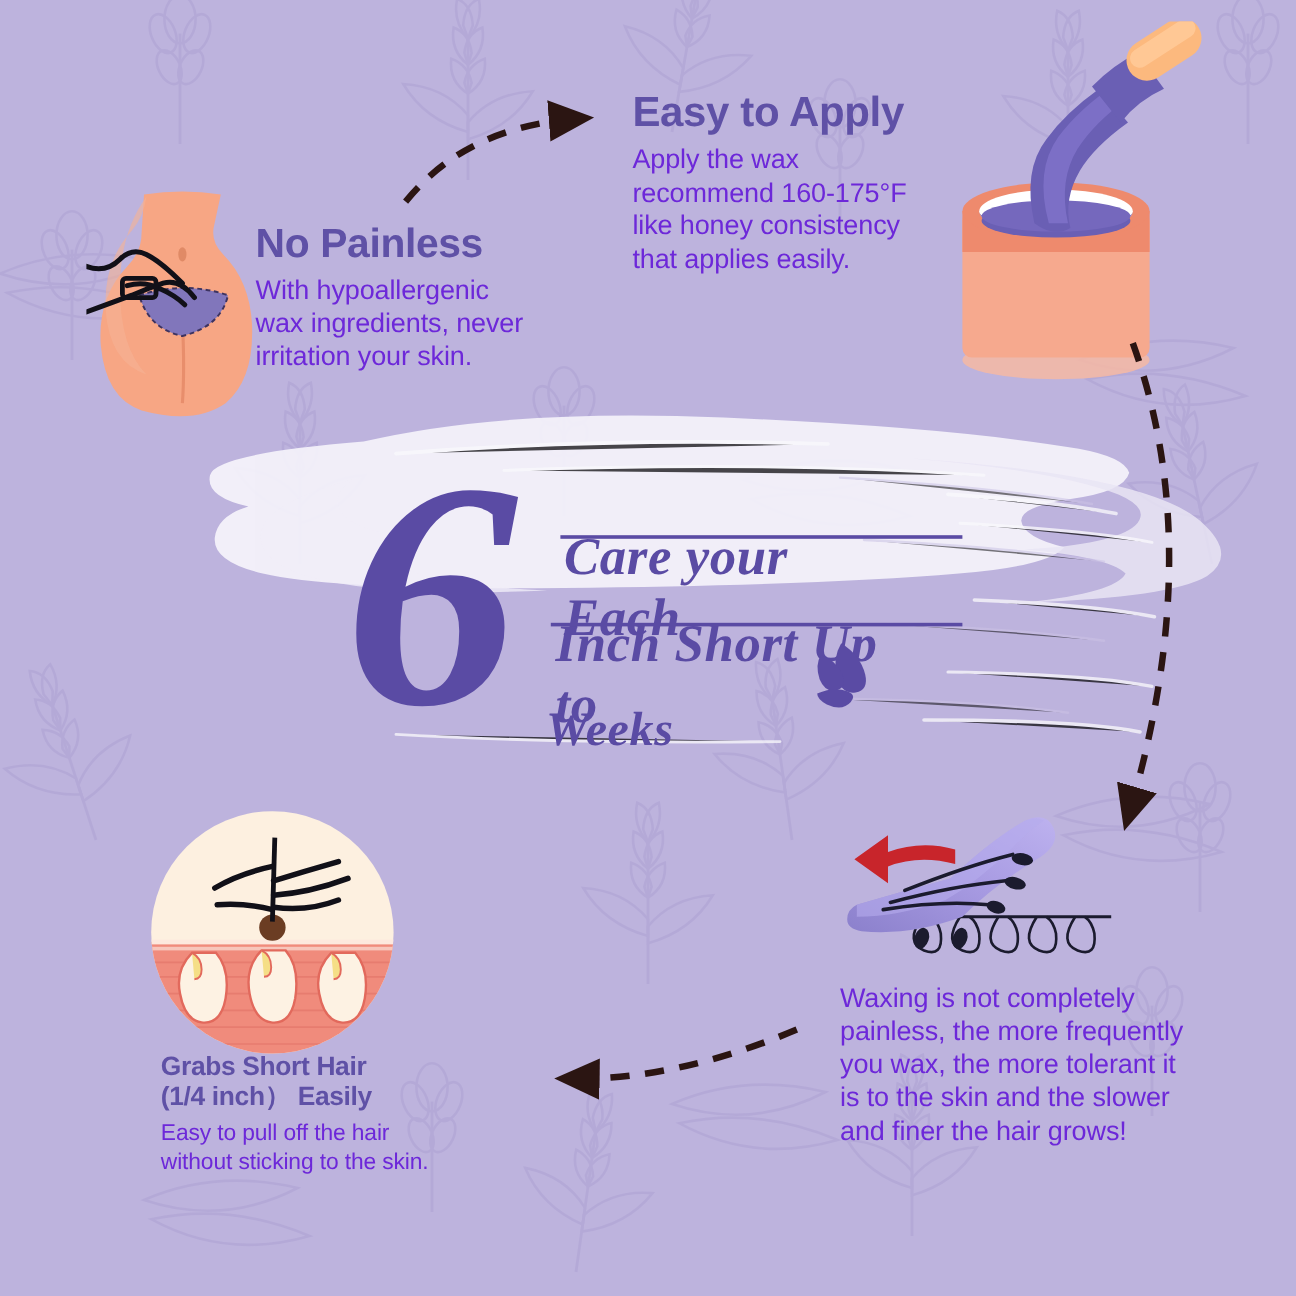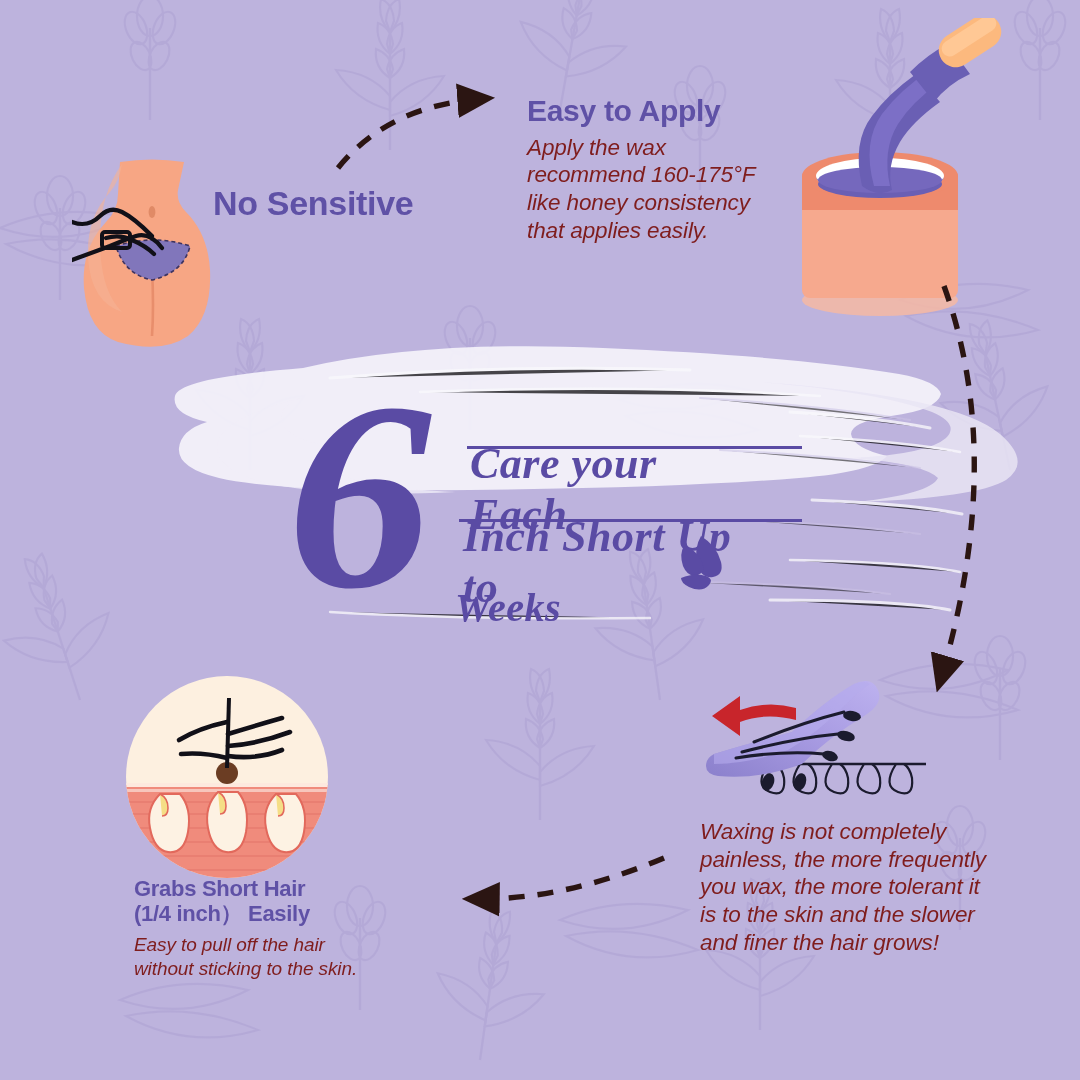--- a/index.html
+++ b/index.html
@@ -19,31 +19,30 @@
   .h-title{
     color:#5f51a6;
     font-weight:bold;
     font-size:34px;
     line-height:1.06;
     letter-spacing:-.3px;
     margin:0 0 7px 0;
     white-space:pre-line;
   }
   .h-body{
-    color:#7f1d1d;
+    color:#6d28d9;
     font-size:22.5px;
     line-height:1.23;
     margin:0;
     white-space:pre-line;
     letter-spacing:-.1px;
-    font-style:italic;
   }
 
   #blk-easy{left:527px;top:75px;width:275px;}
-  #blk-easy .h-title{font-size:30px;margin-top:20px;}
+  #blk-easy .h-title{font-size:35px;}
   #blk-nosens{left:213px;top:185px;width:280px;}
   #blk-pain{left:700px;top:818px;width:320px;}
   #blk-grabs{left:134px;top:877px;width:330px;text-align:left;}
   #blk-grabs .h-title{font-size:22px;line-height:1.12;}
   #blk-grabs .h-body{font-size:19px;}
 
   
   #headline{position:absolute;left:295px;top:368px;width:470px;height:250px;}
   #bignum{
     position:absolute;left:-8px;top:-6px;
@@ -317,21 +316,24 @@
     <div class="rule" id="rule2"></div>
     <div class="script" id="ln3">Weeks</div>
     <svg id="splash" viewBox="0 0 60 58" xmlns="http://www.w3.org/2000/svg">
       <path d="M30 2 q16 10 20 26 q3 13 -8 15 q-12 2 -16 -14 q-3 -15 4 -27 z" fill="#5a4ba4"></path>
       <path d="M13 12 q13 4 18 16 q4 10 -4 13 q-10 3 -15 -9 q-4 -12 1 -20 z" fill="#5a4ba4"></path>
       <path d="M10 44 q14 -6 25 -2 q8 3 3 9 q-7 8 -20 2 q-8 -4 -8 -9 z" fill="#5a4ba4"></path>
     </svg>
   </div>
 
   <div class="block" id="blk-nosens">
-    <p class="h-title">No Sensitive</p>
+    <p class="h-title">No Painless</p>
+    <p class="h-body">With hypoallergenic
+wax ingredients, never
+irritation your skin.</p>
   </div>
 
   <div class="block" id="blk-easy">
     <p class="h-title">Easy to Apply</p>
     <p class="h-body">Apply the wax
 recommend 160-175°F
 like honey consistency
 that applies easily.</p>
   </div>
 

